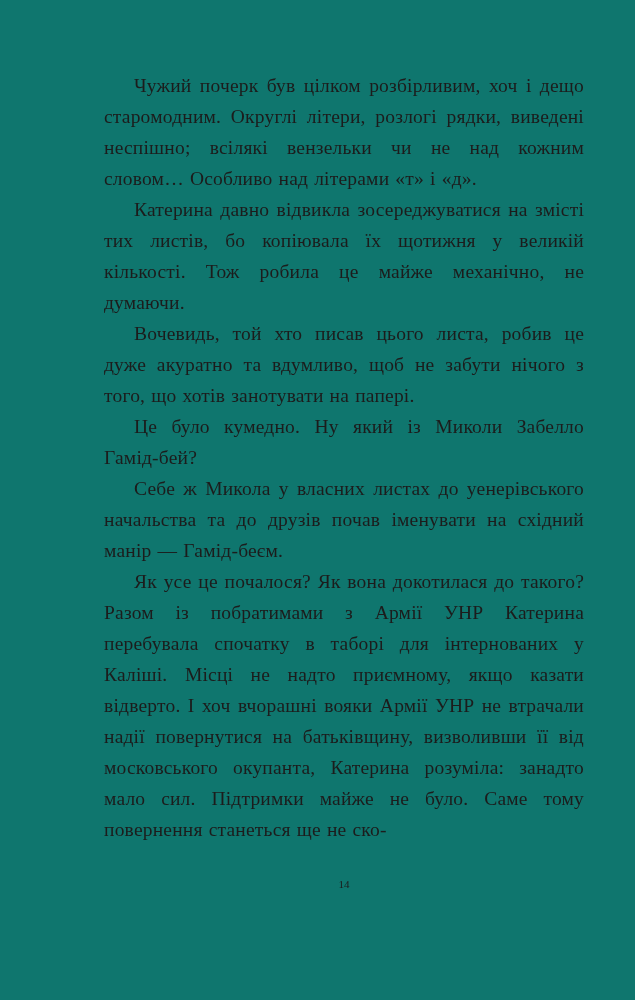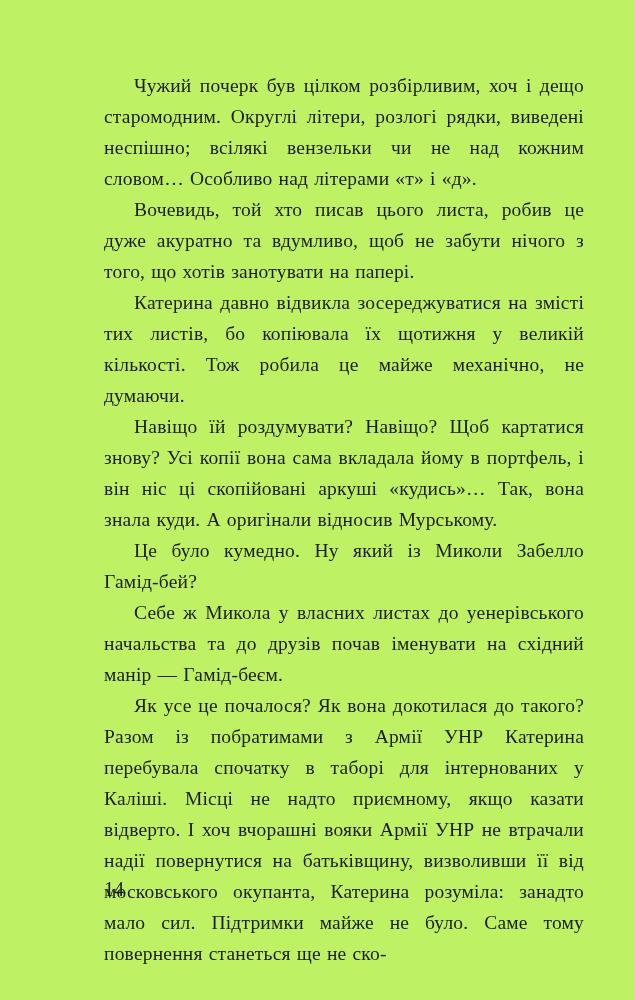--- a/index.html
+++ b/index.html
@@ -4,21 +4,21 @@
   <style>
     html, body {
       margin: 0;
       padding: 0;
       background: #ffffff;
     }
     .page {
       position: relative;
       width: 635px;
       height: 1000px;
-      background: #bef264;
+      background: #0f766e;
       overflow: hidden;
       font-family: "Liberation Serif", "DejaVu Serif", serif;
       color: #1c1c1c;
     }
     .text-block {
       position: absolute;
       top: 70px;
       left: 104px;
       width: 480px;
       font-size: 19.5px;
@@ -32,32 +32,31 @@
     .text-block p {
       margin: 0;
       padding: 0;
       text-indent: 30px;
     }
     .page-number {
       position: absolute;
       top: 878px;
       left: 104px;
       width: 480px;
-      text-align: left;
-      font-size: 20px;
+      text-align: center;
+      font-size: 11px;
       color: #1c1c1c;
     }
   </style>
 </head>
 <body>
 
 <div class="page">
   <div class="text-block">
     <p>Чужий почерк був цілком розбірливим, хоч і дещо старомодним. Округлі літери, розлогі рядки, виведені неспішно; всілякі вензельки чи не над кожним словом… Особливо над літерами «т» і «д».</p>
+    <p>Катерина давно відвикла зосереджуватися на змісті тих листів, бо копіювала їх щотижня у великій кількості. Тож робила це майже механічно, не думаючи.</p>
     <p>Вочевидь, той хто писав цього листа, робив це дуже акуратно та вдумливо, щоб не забути нічого з того, що хотів занотувати на папері.</p>
-    <p>Катерина давно відвикла зосереджуватися на змісті тих листів, бо копіювала їх щотижня у великій кількості. Тож робила це майже механічно, не думаючи.</p>
-    <p>Навіщо їй роздумувати? Навіщо? Щоб картатися знову? Усі копії вона сама вкладала йому в портфель, і він ніс ці скопійовані аркуші «кудись»… Так, вона знала куди. А оригінали відносив Мурському.</p>
     <p>Це було кумедно. Ну який із Миколи Забелло Гамід-бей?</p>
     <p>Себе ж Микола у власних листах до уенерівського начальства та до друзів почав іменувати на східний манір — Гамід-беєм.</p>
     <p>Як усе це почалося? Як вона докотилася до такого? Разом із побратимами з Армії УНР Катерина перебувала спочатку в таборі для інтернованих у Каліші. Місці не надто приємному, якщо казати відверто. І хоч вчорашні вояки Армії УНР не втрачали надії повернутися на батьківщину, визволивши її від московського окупанта, Катерина розуміла: занадто мало сил. Підтримки майже не було. Саме тому повернення станеться ще не ско-</p>
   </div>
   <div class="page-number">14</div>
 </div>
 
 </body></html>

